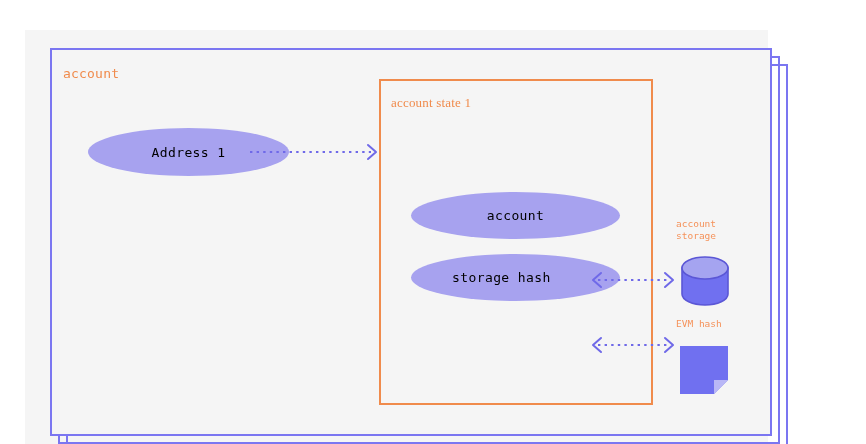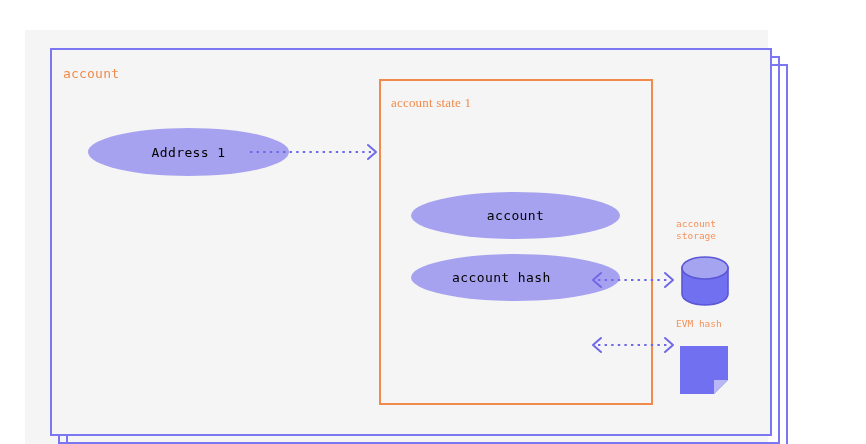--- a/index.html
+++ b/index.html
@@ -187,21 +187,21 @@
   <div class="frame frame-front"></div>
 
   <div class="label-orange label-account">account</div>
 
   <div class="state-box"></div>
   <div class="label-orange label-state">account state 1</div>
 
   <div class="ellipse ell-address">Address 1</div>
 
   <div class="ellipse ell-balance">account</div>
-  <div class="ellipse ell-storage ell-shifted">account hash</div>
+  <div class="ellipse ell-storage ell-shifted">storage hash</div>
 
   <svg class="arrow-svg arrow-address" width="136" height="24">
     <line class="arrow-line" x1="0" y1="12" x2="121" y2="12"></line>
     <polyline class="arrow-head" points="118,5 126,12 118,19"></polyline>
   </svg>
 
   <svg class="arrow-svg arrow-storage" width="92" height="24">
     <line class="arrow-line" x1="10" y1="12" x2="80" y2="12"></line>
     <polyline class="arrow-head" points="13,5 5,12 13,19"></polyline>
     <polyline class="arrow-head" points="77,5 85,12 77,19"></polyline>

